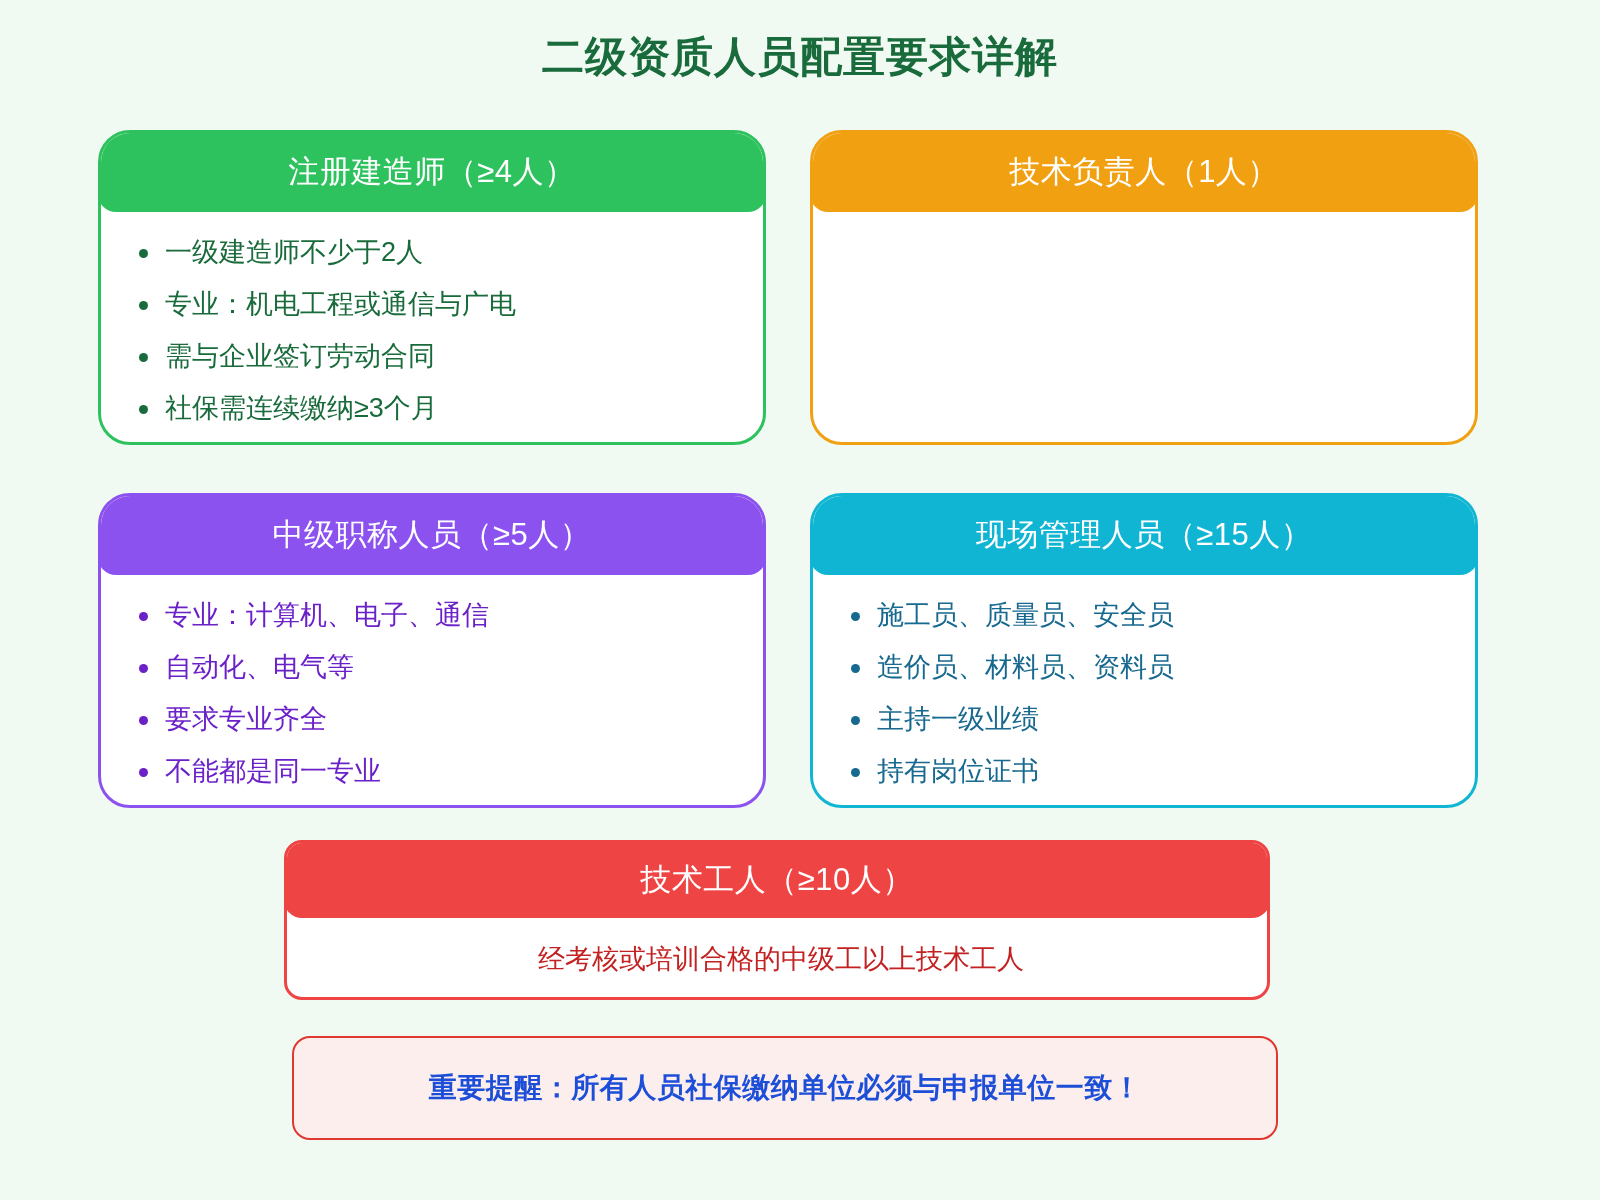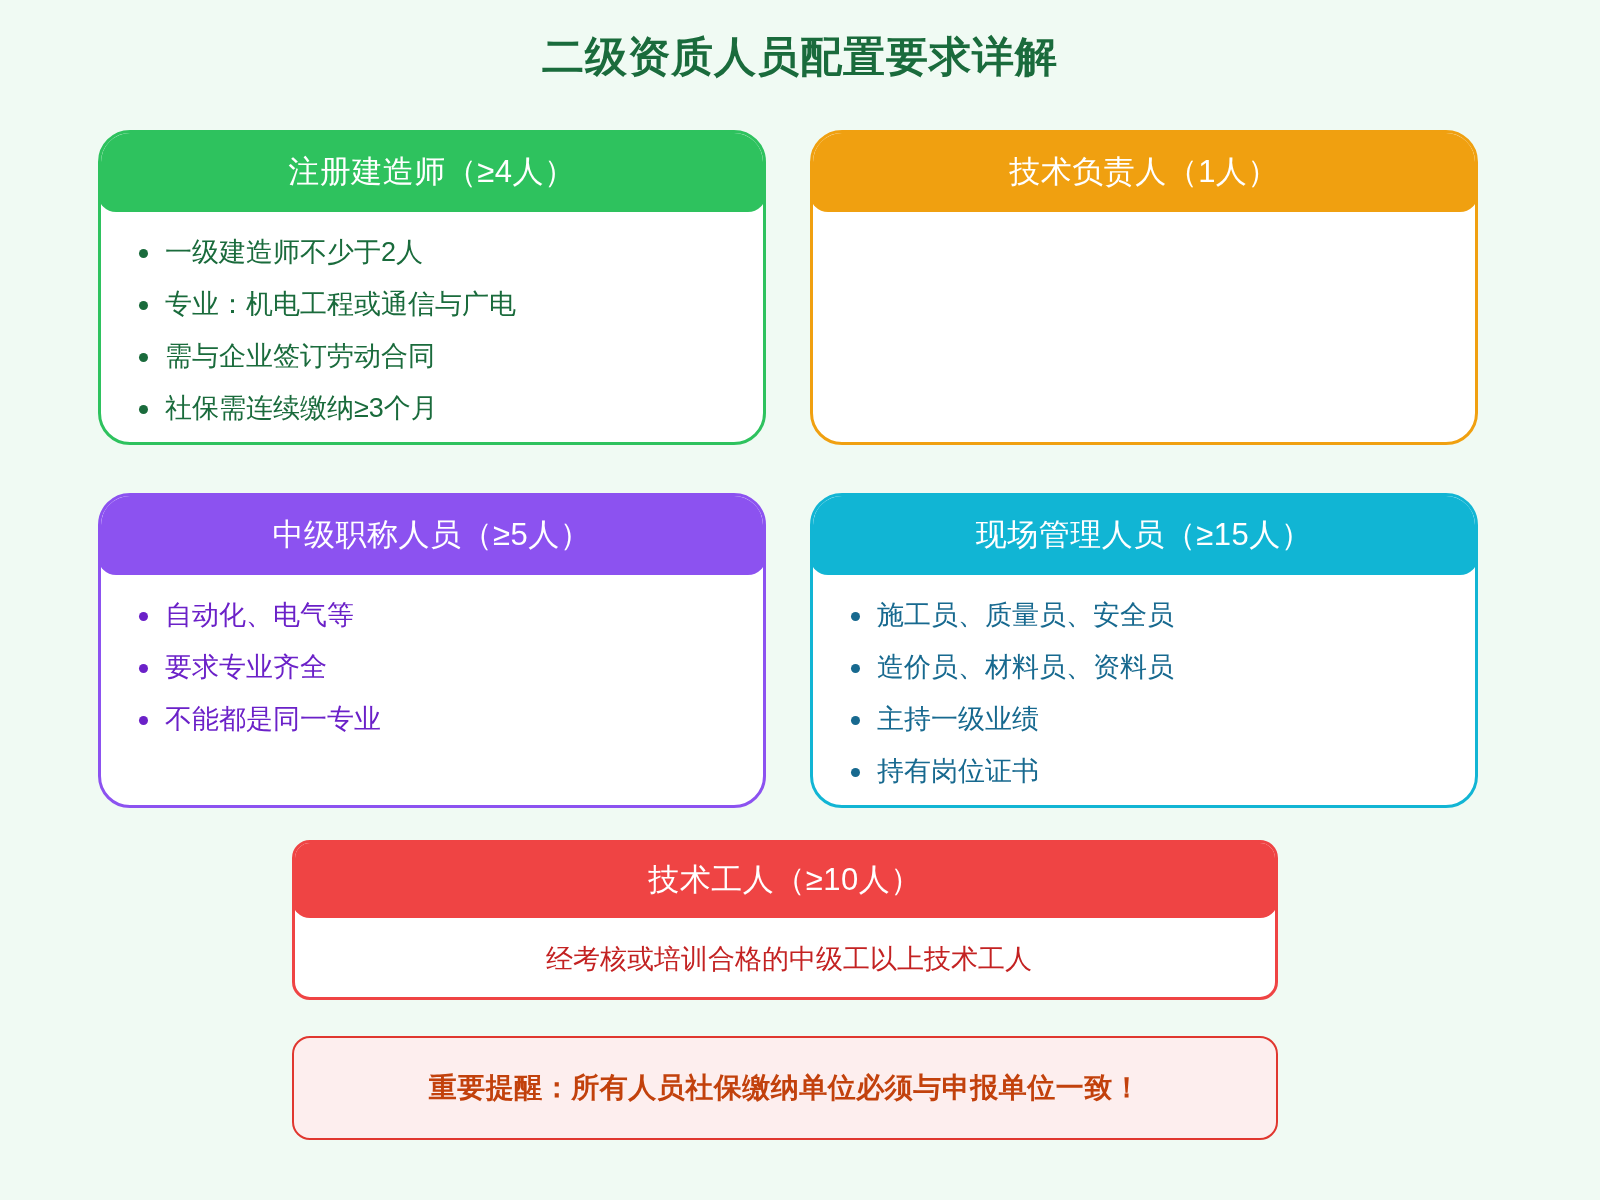--- a/index.html
+++ b/index.html
@@ -110,21 +110,21 @@
     width: 9px;
     height: 9px;
     border-radius: 50%;
     background: var(--text);
   }
 
   
   .wide-card {
     position: absolute;
     top: 840px;
-    left: 292px;
+    left: 284px;
     width: 986px;
     height: 160px;
     box-sizing: border-box;
     border: 3px solid var(--accent);
     border-radius: 18px;
     background: #ffffff;
     overflow: hidden;
   }
   .wide-card .card-header {
     height: 78px;
@@ -156,21 +156,21 @@
     border: 2px solid #e0372f;
     border-radius: 18px;
     background: #fdeeee;
     display: flex;
     align-items: center;
     justify-content: center;
   }
   .warning-text {
     font-size: 28px;
     font-weight: bold;
-    color: #c2410c;
+    color: #1d4ed8;
     letter-spacing: 0.5px;
   }
 </style>
 </head>
 <body>
 
 <div class="page">
 
   <div class="page-title">二级资质人员配置要求详解</div>
 
@@ -203,20 +203,24 @@
     <div class="card" style="--accent:#f0a010; --text:#9c4a1a;">
       <div class="card-header">技术负责人（1人）</div>
     </div>
 
     <div class="card" style="--accent:#8c52f0; --text:#6b21c8;">
       <div class="card-header">中级职称人员（≥5人）</div>
       <div class="card-body">
         <ul class="bullet-list">
           <li class="bullet-item">
             <span class="bullet-dot"></span>
+            <span>专业：计算机、电子、通信</span>
+          </li>
+          <li class="bullet-item">
+            <span class="bullet-dot"></span>
             <span>自动化、电气等</span>
           </li>
           <li class="bullet-item">
             <span class="bullet-dot"></span>
             <span>要求专业齐全</span>
           </li>
           <li class="bullet-item">
             <span class="bullet-dot"></span>
             <span>不能都是同一专业</span>
           </li>

